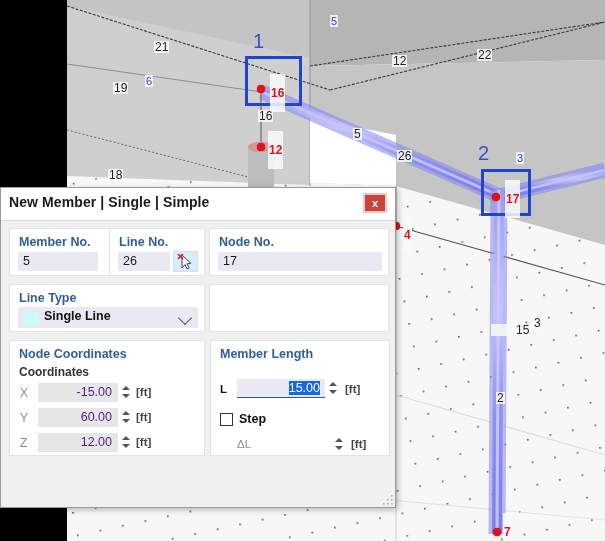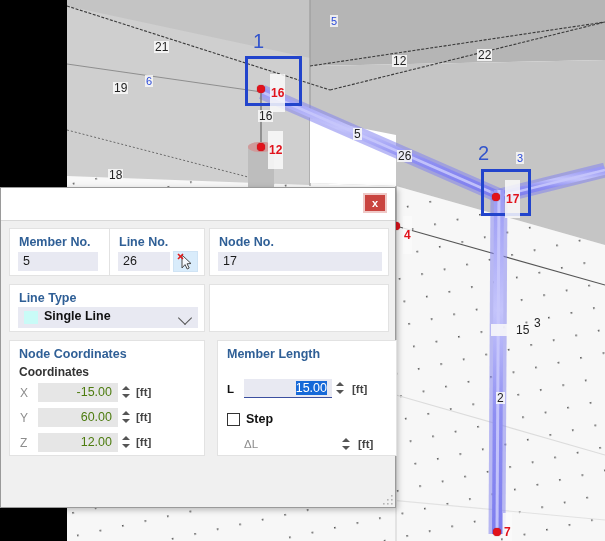--- a/index.html
+++ b/index.html
@@ -36,21 +36,21 @@
           color:#fff;font-size:11px;font-weight:bold;text-align:center;
           line-height:16px;cursor:pointer;}
 
   .grp{position:absolute;background:#ffffff;border:1px solid #e2e2e2;
        box-sizing:border-box;}
   .grp-title{position:absolute;left:9px;top:6px;font-size:12.5px;
        color:#2f5f96;font-weight:bold;}
 
   .fld{position:absolute;background:#e8e9f2;border:none;box-sizing:border-box;
        font-size:12.5px;color:#1b1b1b;line-height:19px;padding:0 5px;}
-  .fld.grey{background:#e6e6e6;color:#4d7c0f;text-align:right;padding-right:6px;}
+  .fld.grey{background:#e6e6e6;color:#4c1d95;text-align:right;padding-right:6px;}
   .fld.blue{background:#e8e9f2;border-bottom:1px solid #3b4fa0;text-align:right;}
 
   .sel{background:#1669d8;color:#fff;}
 
   .lbl{position:absolute;font-size:12px;color:#777;}
   .unit{position:absolute;font-size:11.5px;color:#444;font-weight:bold;}
   .axl{position:absolute;font-size:12px;color:#8d8d8d;}
 
   .spin{position:absolute;width:11px;height:19px;}
   .spin i{display:block;width:0;height:0;margin:0 auto;
@@ -182,20 +182,21 @@
     <div class="vlabel red" style="left:403px;top:216px;">4</div>
     <div class="vlabel blk" style="left:491px;top:324px;padding-left:25px;">15</div>
     <div class="vlabel blk" style="left:533px;top:317px;">3</div>
     <div class="vlabel blk" style="left:496px;top:392px;">2</div>
     <div class="vlabel red" style="left:503px;top:513px;">7</div>
   </div>
 
   <div class="dialog">
 
     <div class="dlg-title-bar">
+      <div class="dlg-title">New Member | Single | Simple</div>
       <div class="dlg-close">x</div>
     </div>
 
     <div class="grp" style="left:8px;top:40px;width:104px;height:48px;">
       <div class="grp-title">Member No.</div>
       <div class="fld" style="left:8px;top:23px;width:80px;height:19px;">5</div>
     </div>
 
     <div class="grp" style="left:108px;top:40px;width:96px;height:48px;">
       <div class="grp-title">Line No.</div>
@@ -246,21 +247,21 @@
 
       <div class="axl" style="left:10px;top:95px;">Z</div>
       <div class="fld grey" style="left:28px;top:92px;width:80px;height:19px;">12.00</div>
       <div class="spin" style="left:110px;top:92px;">
           <i class="up"></i>
           <i class="dn"></i>
         </div>
       <div class="unit" style="left:126px;top:95px;">[ft]</div>
     </div>
 
-    <div class="grp" style="left:216px;top:152px;width:180px;height:116px;">
+    <div class="grp" style="left:209px;top:152px;width:180px;height:116px;">
       <div class="grp-title">Member Length</div>
 
       <div class="unit" style="left:9px;top:42px;color:#111;">L</div>
       <div class="fld blue" style="left:26px;top:38px;width:88px;height:19px;line-height:19px;text-align:right;">
         <span class="sel">15.00</span>
       </div>
       <div class="spin" style="left:116px;top:38px;">
           <i class="up"></i>
           <i class="dn"></i>
         </div>

